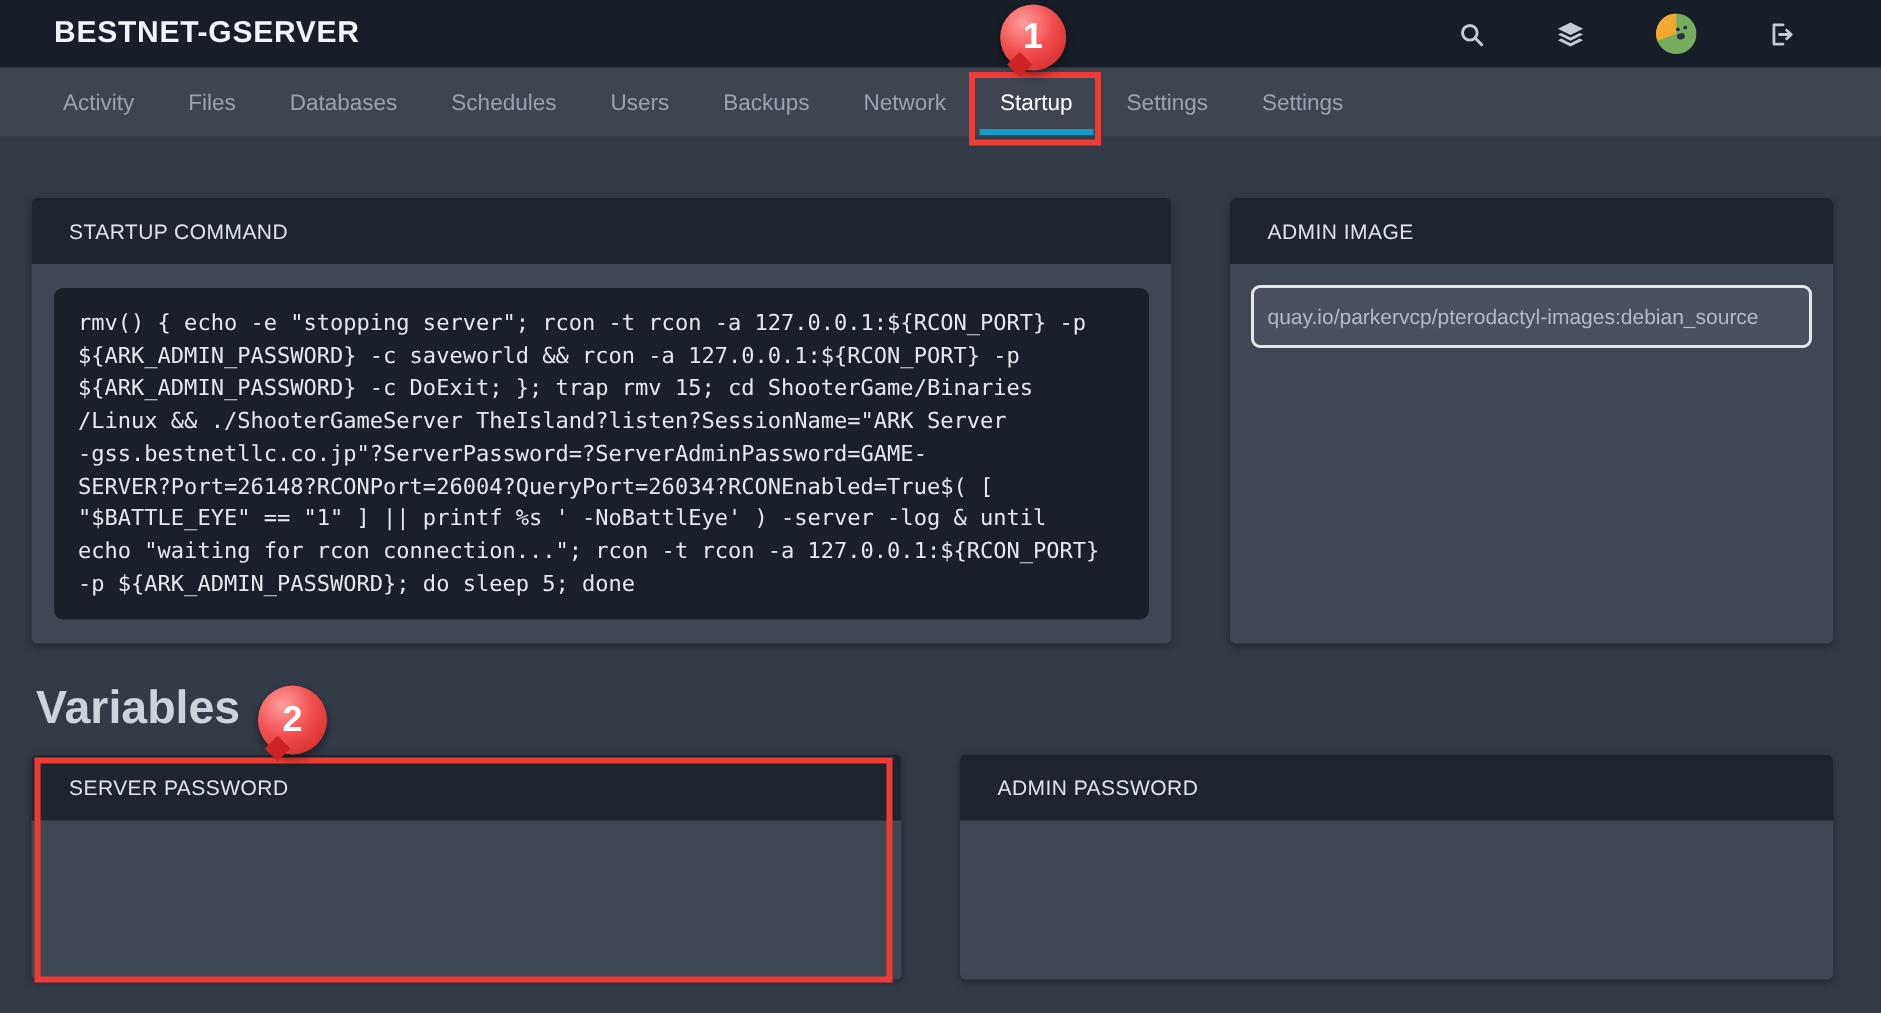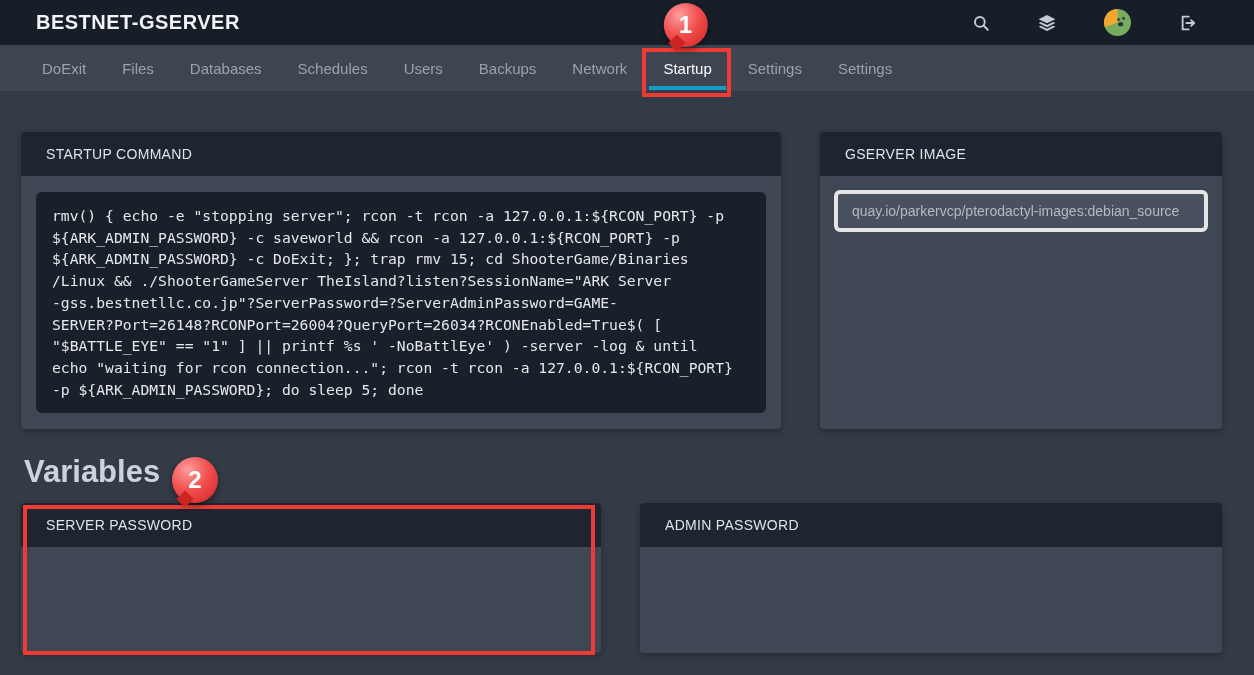--- a/index.html
+++ b/index.html
@@ -90,23 +90,23 @@
     font-family:"DejaVu Sans Mono", monospace;
     font-size:14.7px; line-height:21.7px;
     color:#e4e8ec;
     white-space:pre-wrap; word-break:break-word;
   }
 
   
   .body-docker { padding:14px; }
   .text-field {
     width:100%; height:42px;
-    background:#49515f; border:4px solid #e5e5e5; border-radius:6px;
+    background:#49515f; border:2px solid #e5e5e5; border-radius:6px;
     color:#b3bac4; font-size:14px; font-family:"Liberation Sans", sans-serif;
-    padding:0 14px; outline:none;
+    padding:0 9px; outline:none;
   }
 
   
   .variables-heading {
     margin:25px 3px 13px; font-size:31px; font-weight:700; color:#ccd3db;
   }
   .row-bottom {
     display:grid; grid-template-columns:580px 582px; column-gap:39px;
   }
   .panel-var { height:150px; }
@@ -153,21 +153,21 @@
         <path d="M13.5 3.5 H5.5 V20.5 H13.5"></path>
         <line x1="10.5" y1="12" x2="20.5" y2="12"></line>
         <path d="M16.8 8.2 L20.8 12 16.8 15.8" fill="none"></path>
       </svg>
     </span>
   </div>
 </div>
 
 <div class="navbar">
   <div class="nav-tab">
-      <span>DoExit</span>
+      <span>Activity</span>
     </div>
   <div class="nav-tab">
       <span>Files</span>
     </div>
   <div class="nav-tab">
       <span>Databases</span>
     </div>
   <div class="nav-tab">
       <span>Schedules</span>
     </div>
@@ -207,21 +207,21 @@
 /Linux &amp;&amp; ./ShooterGameServer TheIsland?listen?SessionName="ARK Server
 -gss.bestnetllc.co.jp"?ServerPassword=?ServerAdminPassword=GAME-
 SERVER?Port=26148?RCONPort=26004?QueryPort=26034?RCONEnabled=True$( [
 "$BATTLE_EYE" == "1" ] || printf %s ' -NoBattlEye' ) -server -log &amp; until
 echo "waiting for rcon connection..."; rcon -t rcon -a 127.0.0.1:${RCON_PORT}
 -p ${ARK_ADMIN_PASSWORD}; do sleep 5; done</pre>
       </div>
     </div>
 
     <div class="panel panel-tall">
-      <div class="panel-header">GSERVER IMAGE</div>
+      <div class="panel-header">ADMIN IMAGE</div>
       <div class="panel-body body-docker">
         <input class="text-field" type="text" readonly="" value="quay.io/parkervcp/pterodactyl-images:debian_source" style="">
       </div>
     </div>
   </div>
 
   <div class="variables-heading">Variables</div>
 
   <div class="row-bottom">
 

